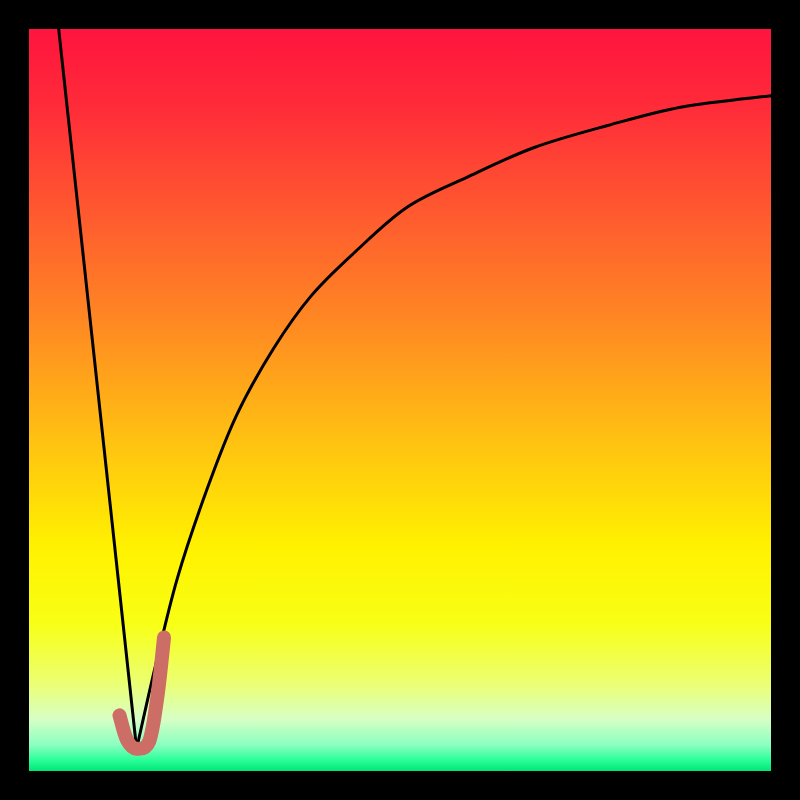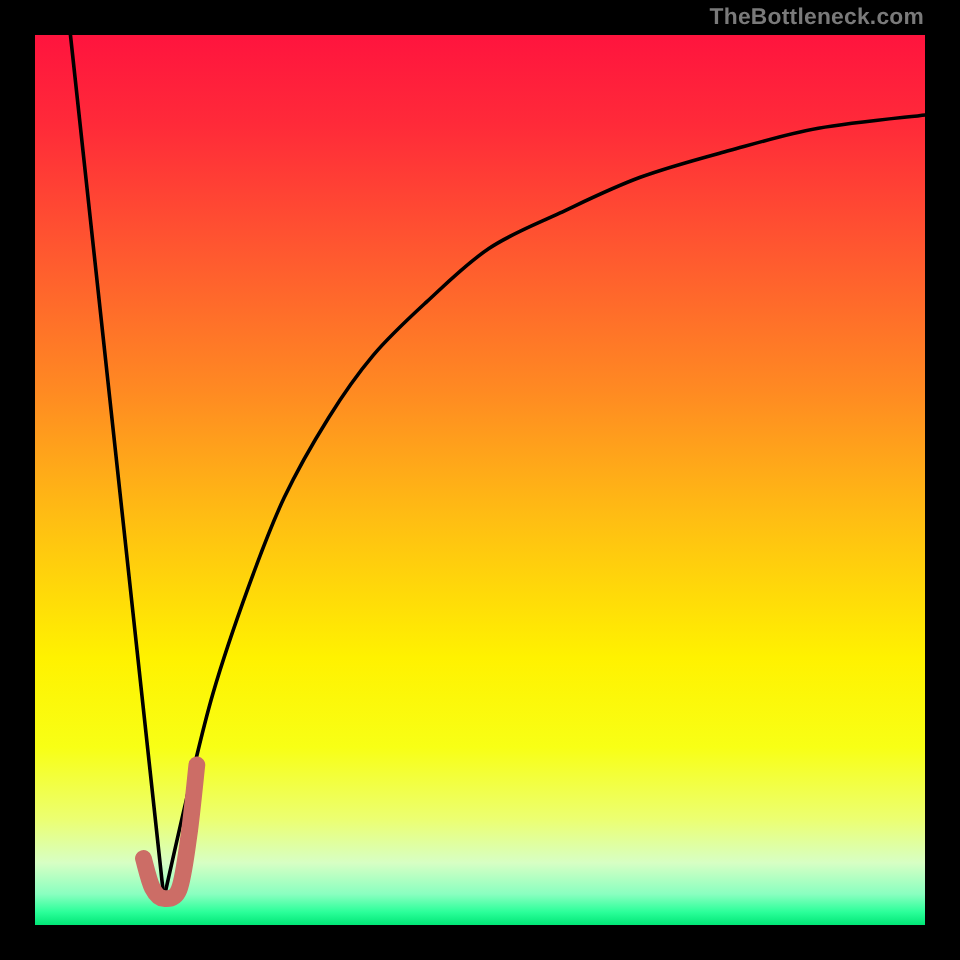--- a/index.html
+++ b/index.html
@@ -79,15 +79,14 @@
     </svg>
 
     <svg class="curves" viewBox="0 0 742 742" preserveAspectRatio="none">
       <path id="left-line" fill="none" stroke-width="3" stroke-linecap="round" d="M29.68 0 L107.58999999999999 719.74" stroke="#000000"></path>
       <path id="right-curve" fill="none" stroke-width="3" stroke-linecap="round" d="M107.58999999999999 719.74 C 110.68166666666666 706.1366666666667, 119.33833333333334 666.5633333333334, 126.14000000000001 638.12 C 132.9416666666667 609.6766666666666, 139.74333333333334 578.7599999999999, 148.4 549.0799999999999 C 157.05666666666667 519.4, 168.18666666666664 487.24666666666667, 178.07999999999998 460.04 C 187.97333333333333 432.83333333333337, 196.63000000000002 409.3366666666667, 207.76000000000002 385.84000000000003 C 218.89000000000001 362.34333333333336, 232.49333333333334 338.84666666666675, 244.86 319.06000000000006 C 257.2266666666667 299.27333333333337, 268.3566666666666 283.19666666666666, 281.96 267.12 C 295.56333333333333 251.04333333333332, 310.40333333333336 237.44000000000003, 326.48 222.60000000000002 C 342.5566666666667 207.76000000000002, 359.87 190.44666666666672, 378.42 178.08000000000004 C 396.97 165.71333333333337, 416.75666666666666 158.29333333333332, 437.78 148.39999999999998 C 458.8033333333333 138.50666666666663, 481.0633333333334 127.37666666666668, 504.56000000000006 118.72000000000003 C 528.0566666666667 110.06333333333338, 554.0266666666666 103.26166666666671, 578.76 96.46000000000004 C 603.4933333333333 89.65833333333336, 625.7533333333333 82.85666666666664, 652.96 77.90999999999997 C 680.1666666666667 72.9633333333333, 727.16 68.63499999999998, 742 66.77999999999997" stroke="#000000"></path>
       <path id="highlight-j" fill="none" stroke-width="14" stroke-linecap="round" stroke-linejoin="round" d="M90.524 686.35 C 91.76066666666667 690.431, 95.09966666666668 705.271, 97.944 710.836 C 100.78833333333333 716.4010000000001, 103.88 719.4926666666667, 107.58999999999999 719.74 C 111.29999999999998 719.9873333333334, 116.74133333333333 720.9766666666667, 120.20400000000001 712.32 C 123.66666666666669 703.6633333333334, 125.89266666666668 685.1133333333332, 128.366 667.8 C 130.83933333333334 650.4866666666667, 133.93099999999998 618.3333333333334, 135.04399999999998 608.44" stroke="#cc6d66"></path>
     </svg>
 
   </div>
 
-  <div class="watermark">TheBottleneck.com</div>
 
 </div>
 
 </body></html>

